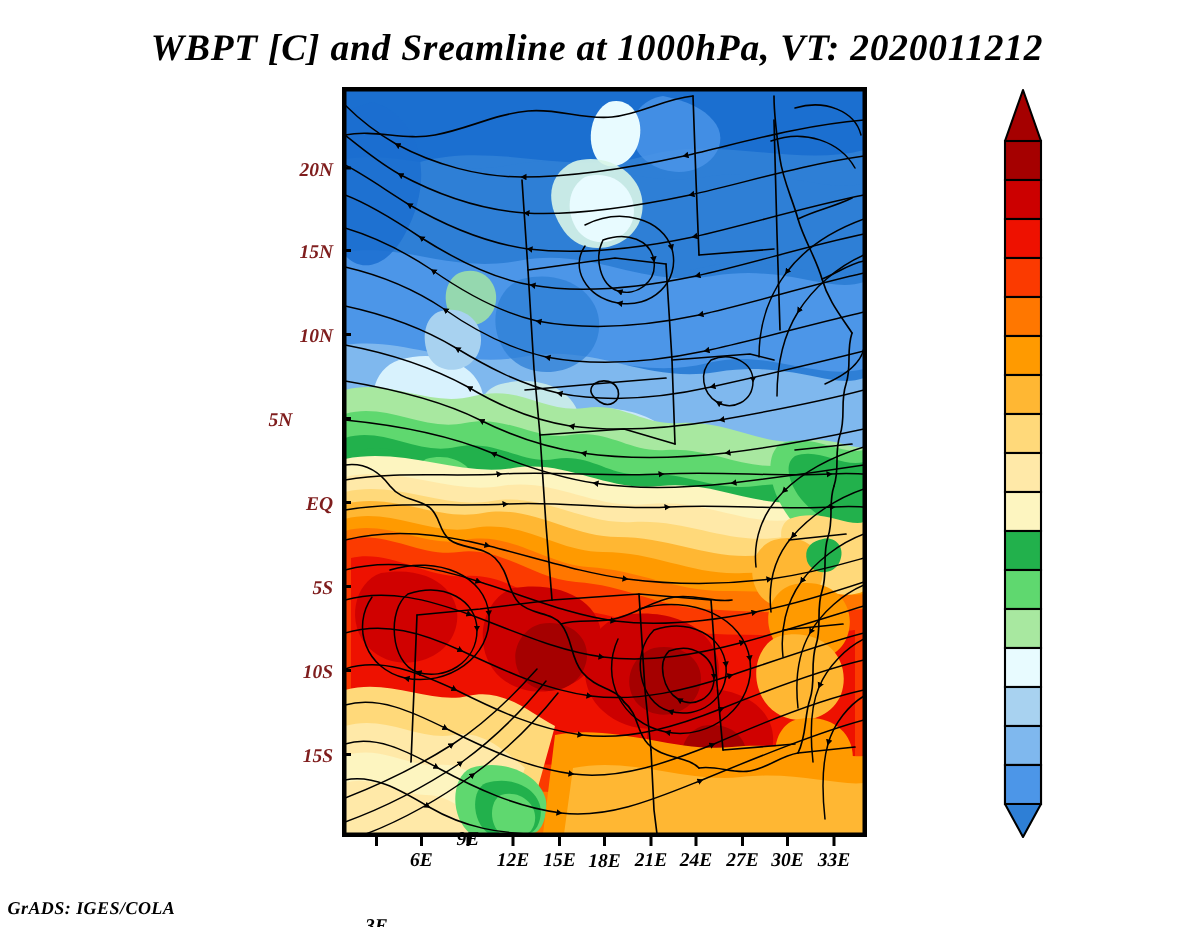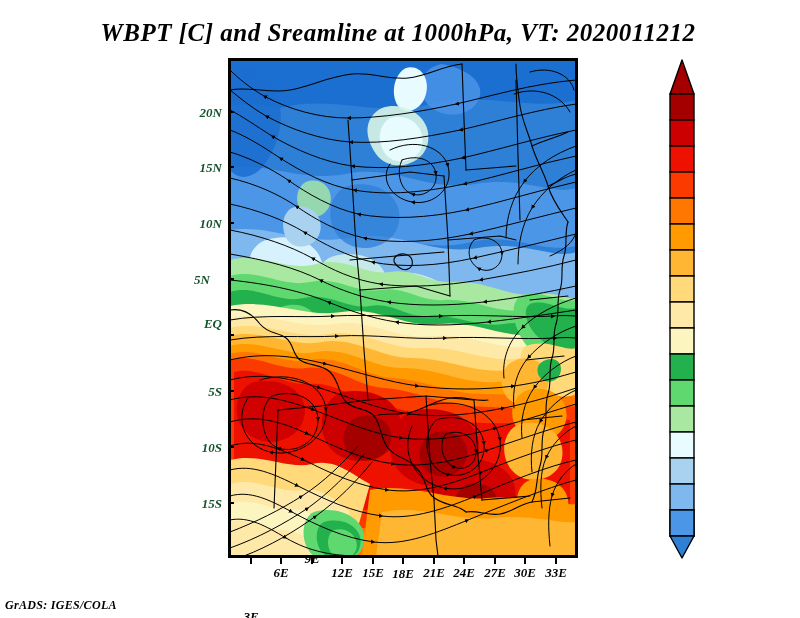--- a/index.html
+++ b/index.html
@@ -31,21 +31,21 @@
     position:absolute;left:228px;top:58px;width:350px;height:500px;
     border:2px solid #000;box-sizing:border-box;background:#2e7fd6;
     overflow:hidden;
   }
   #plot svg{display:block;position:absolute;left:0;top:0;}
 
   
   .ylab{
     position:absolute;text-align:right;width:46px;
     font-family:"Liberation Serif", serif;
-    font-style:italic;font-weight:700;font-size:13px;color:#14532d;
+    font-style:italic;font-weight:700;font-size:13px;color:#7f1d1d;
     white-space:nowrap;
   }
   .ytick{position:absolute;width:6px;height:2px;background:#000;}
   .xlab{
     position:absolute;text-align:center;width:40px;
     font-family:"Liberation Serif", serif;
     font-style:italic;font-weight:700;font-size:13px;color:#000;
     white-space:nowrap;
   }
   .xtick{position:absolute;width:2px;height:6px;background:#000;}
@@ -273,23 +273,23 @@
     </svg>
   </div>
 
   <div>
     <div class="ylab" style="left:176px;top:105px;">20N</div>
     <div class="ytick" style="left:228px;top:111px;"></div>
     <div class="ylab" style="left:176px;top:160px;">15N</div>
     <div class="ytick" style="left:228px;top:166px;"></div>
     <div class="ylab" style="left:176px;top:216px;">10N</div>
     <div class="ytick" style="left:228px;top:222px;"></div>
-    <div class="ylab" style="left:164px;top:272px;">5N</div>
+    <div class="ylab" style="left:164px;top:272px;text-align:center;">5N</div>
     <div class="ytick" style="left:228px;top:278px;"></div>
-    <div class="ylab" style="left:176px;top:316px;">EQ</div>
+    <div class="ylab" style="left:176px;top:328px;">EQ</div>
     <div class="ytick" style="left:228px;top:334px;"></div>
     <div class="ylab" style="left:176px;top:384px;">5S</div>
     <div class="ytick" style="left:228px;top:390px;"></div>
     <div class="ylab" style="left:176px;top:440px;text-align:right;">10S</div>
     <div class="ytick" style="left:228px;top:446px;"></div>
     <div class="ylab" style="left:176px;top:496px;">15S</div>
     <div class="ytick" style="left:228px;top:502px;"></div>
   </div>
 
   <div>

